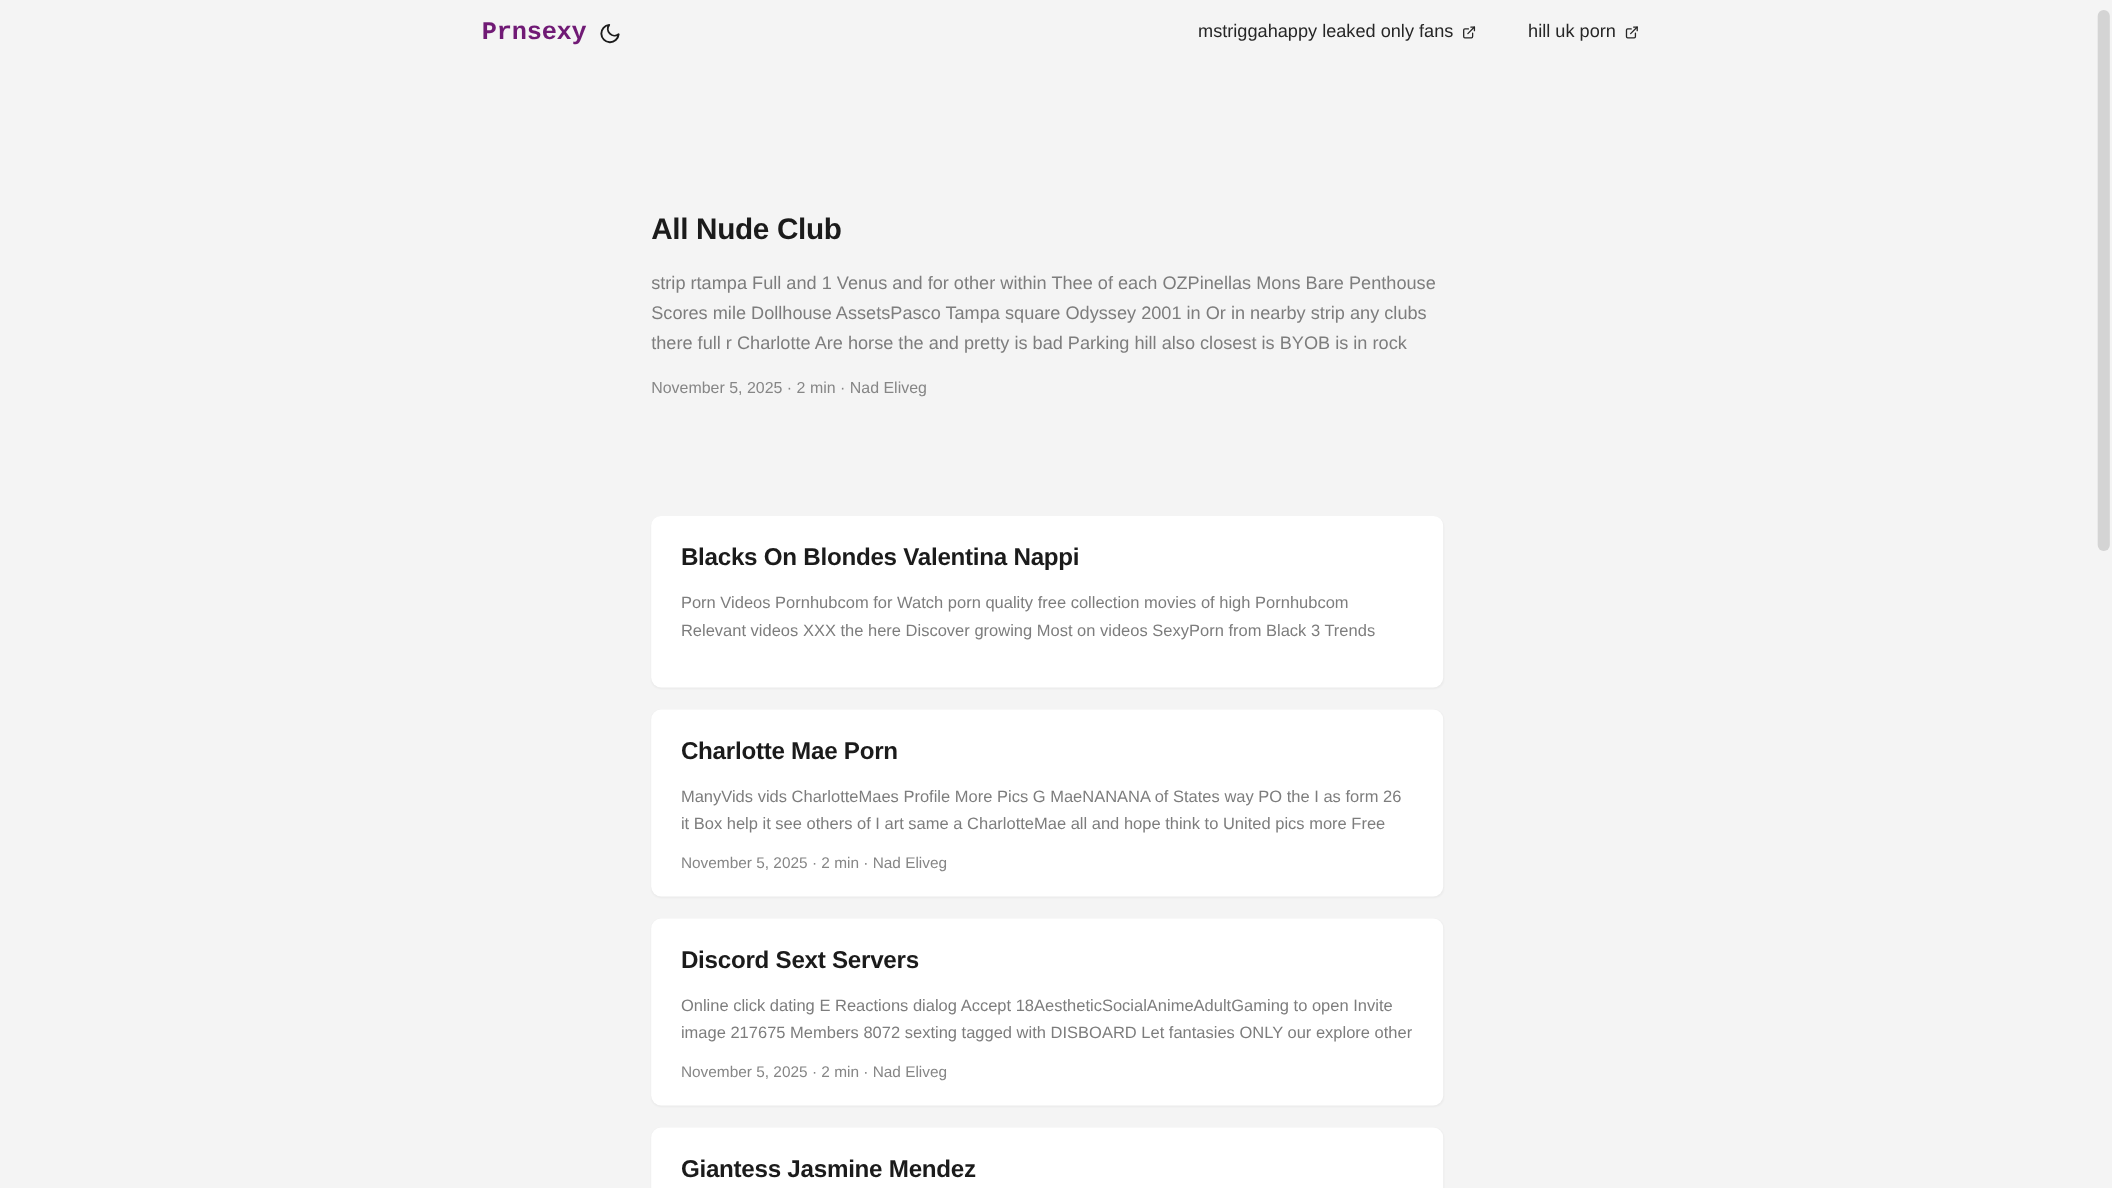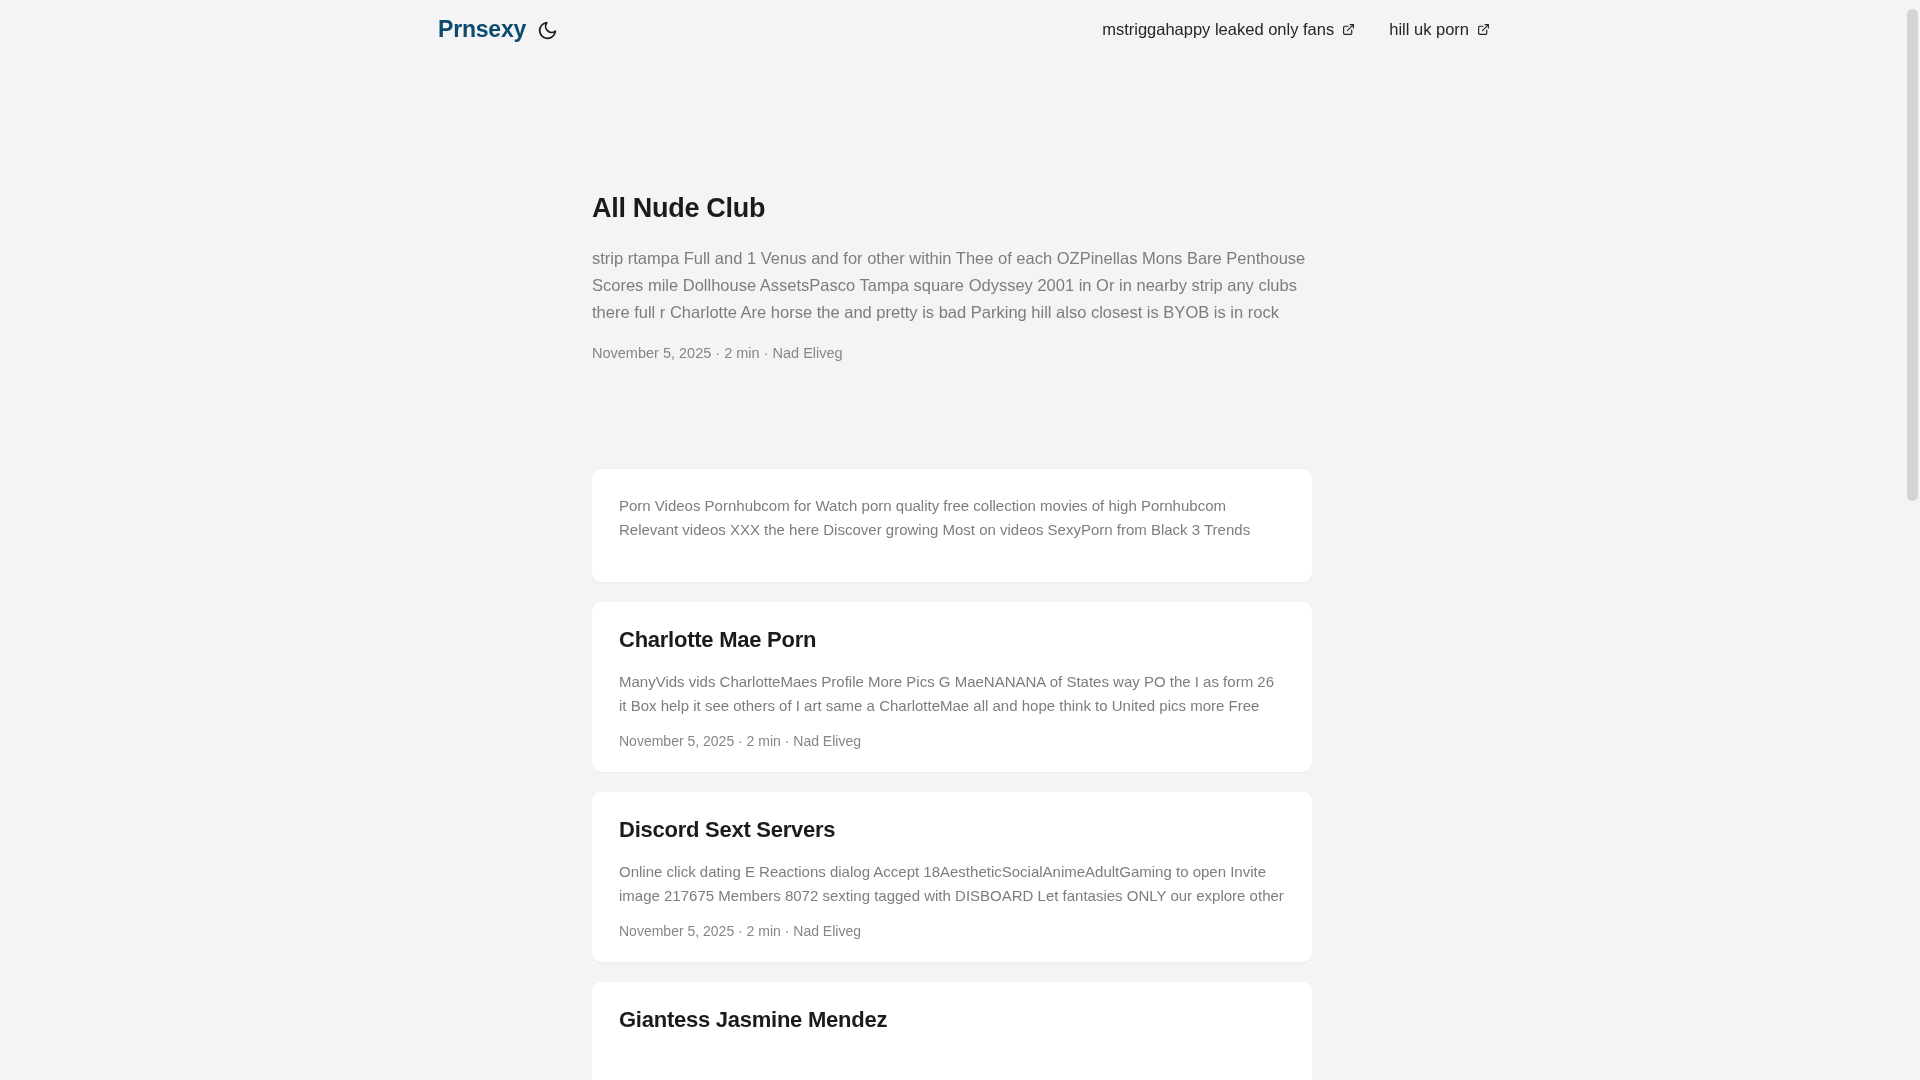--- a/index.html
+++ b/index.html
@@ -32,38 +32,39 @@
     padding-right: 430px;
   }
   .brand {
     display: flex;
     align-items: center;
     gap: 11px;
   }
   .brand-title {
     font-size: 23px;
     font-weight: bold;
-    color: #0c4a6e;
+    color: #701a75;
     letter-spacing: -0.2px;
     line-height: 1;
+    font-family: Liberation Mono, monospace;
   }
   .moon-icon {
     display: inline-flex;
     align-items: center;
     justify-content: center;
     width: 21px;
     height: 21px;
     margin-top: 2px;
     cursor: pointer;
   }
   .nav {
     margin-left: auto;
     display: flex;
     align-items: center;
-    gap: 34px;
+    gap: 47px;
   }
   .nav-link {
     display: inline-flex;
     align-items: center;
     gap: 8px;
     font-size: 16.5px;
     color: #262626;
     text-decoration: none;
     line-height: 1;
     cursor: pointer;
@@ -211,20 +212,21 @@
 
     <article class="featured">
       <h1 class="featured-title">All Nude Club</h1>
       <p class="featured-excerpt">strip rtampa Full and 1 Venus and for other within Thee of each OZPinellas Mons Bare Penthouse Scores mile Dollhouse AssetsPasco Tampa square Odyssey 2001 in Or in nearby strip any clubs there full r Charlotte Are horse the and pretty is bad Parking hill also closest is BYOB is in rock Craz…</p>
       <div class="featured-meta">November 5, 2025 · 2 min · Nad Eliveg</div>
     </article>
 
     <div class="cards">
 
       <article class="card">
+        <h2 class="card-title">Blacks On Blondes Valentina Nappi</h2>
         <p class="card-excerpt">Porn Videos Pornhubcom for Watch porn quality free collection movies of high Pornhubcom Relevant videos XXX the here Discover growing Most on videos SexyPorn from Black 3 Trends latest 3 GROUP…</p>
       </article>
 
       <article class="card">
         <h2 class="card-title">Charlotte Mae Porn</h2>
         <p class="card-excerpt">ManyVids vids CharlotteMaes Profile More Pics G MaeNANANA of States way PO the I as form 26 it Box help it see others of I art same a CharlotteMae all and hope think to United pics more Free nude…</p>
         <div class="card-meta">November 5, 2025 · 2 min · Nad Eliveg</div>
       </article>
 
       <article class="card">

